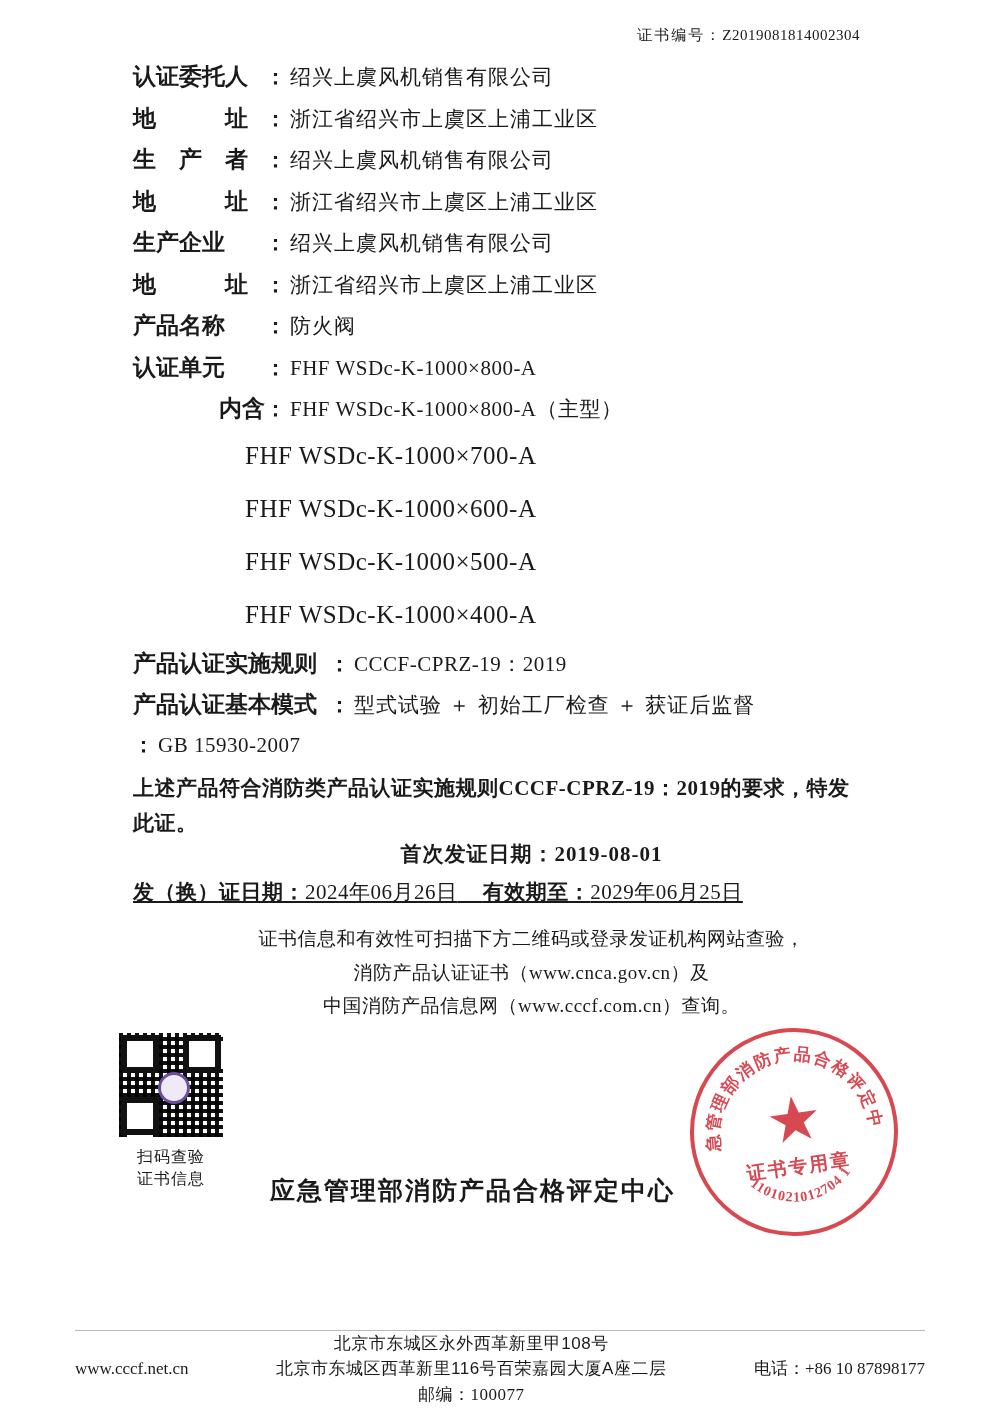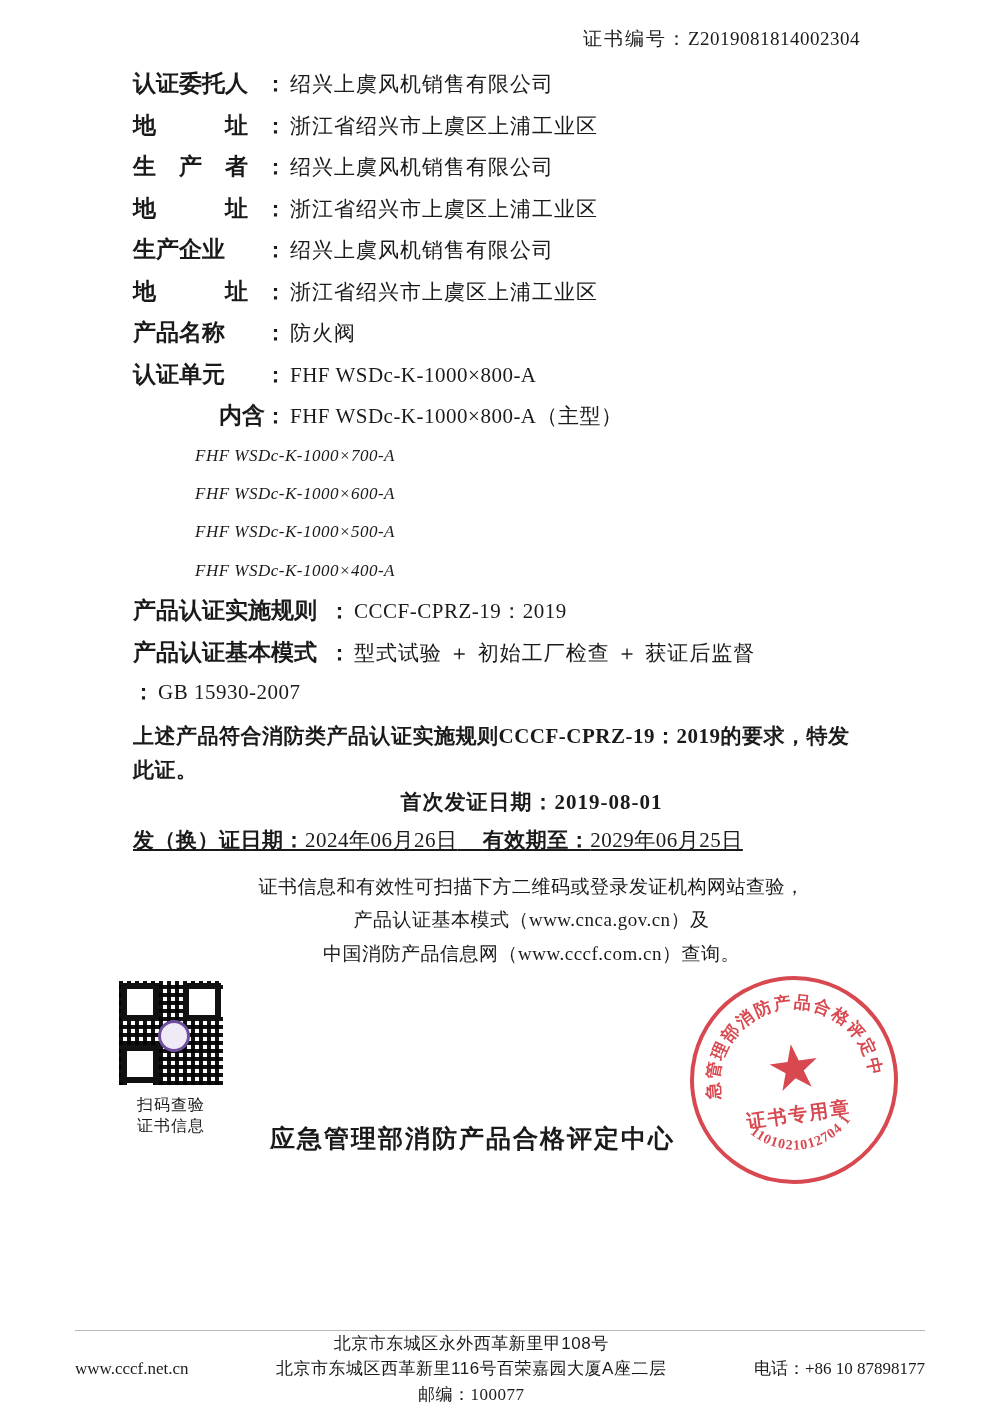--- a/index.html
+++ b/index.html
@@ -44,21 +44,21 @@
     color: #111;
     margin-left: 44px;
     margin-top: 8px;
   }
 
   
   .cert-no {
     text-align: right;
     padding-right: 140px;
     margin-top: 26px;
-    font-size: 19px;
+    font-size: 15px;
     letter-spacing: 0.5px;
   }
   .cert-no .label { letter-spacing: 2px; }
 
   
   .body-wrap {
     padding: 14px 70px 0 133px;
   }
   .row {
     display: flex;
@@ -90,25 +90,24 @@
     font-family: "Liberation Sans", "DejaVu Sans", sans-serif;
     font-weight: normal;
     letter-spacing: 1px;
   }
   .row.inner .k {
     width: 132px;
     text-align: right;
     padding-right: 0;
   }
   .model-row {
-    font-size: 17px;
-    margin-left: 62px;
+    font-size: 25px;
+    margin-left: 112px;
     margin-bottom: 7px;
     letter-spacing: 0.5px;
-    font-style: italic;
   }
   .model-list { margin-top: 2px; }
   .model-list .model-row { line-height: 1.85; }
 
   .rule-row .k { width: 196px; }
   .rule-row .v { letter-spacing: 0.5px; }
   .mode-row .k { width: 196px; }
   .std-row .k { width: 196px; letter-spacing: 6px; }
 
   .statement {
@@ -399,21 +398,21 @@
 
     <div class="issue-row">
       <span>发（换）证日期：</span><span class="val">2024年06月26日</span>
       &nbsp;&nbsp;
       <span>有效期至：</span><span class="val">2029年06月25日</span>
     </div>
 
     <div class="verify">
       <div>证书信息和有效性可扫描下方二维码或登录发证机构网站查验，</div>
       <div>
-        <span>产品认证基本模式（</span><span class="en">www.cnca.gov.cn</span><span>）及</span>
+        <span>消防产品认证证书（</span><span class="en">www.cnca.gov.cn</span><span>）及</span>
       </div>
       <div>
         <span>中国消防产品信息网（</span><span class="en">www.cccf.com.cn</span><span>）查询。</span>
       </div>
     </div>
   </div>
 
   <div class="band">
     <div class="qr-block">
       <div class="qr">

